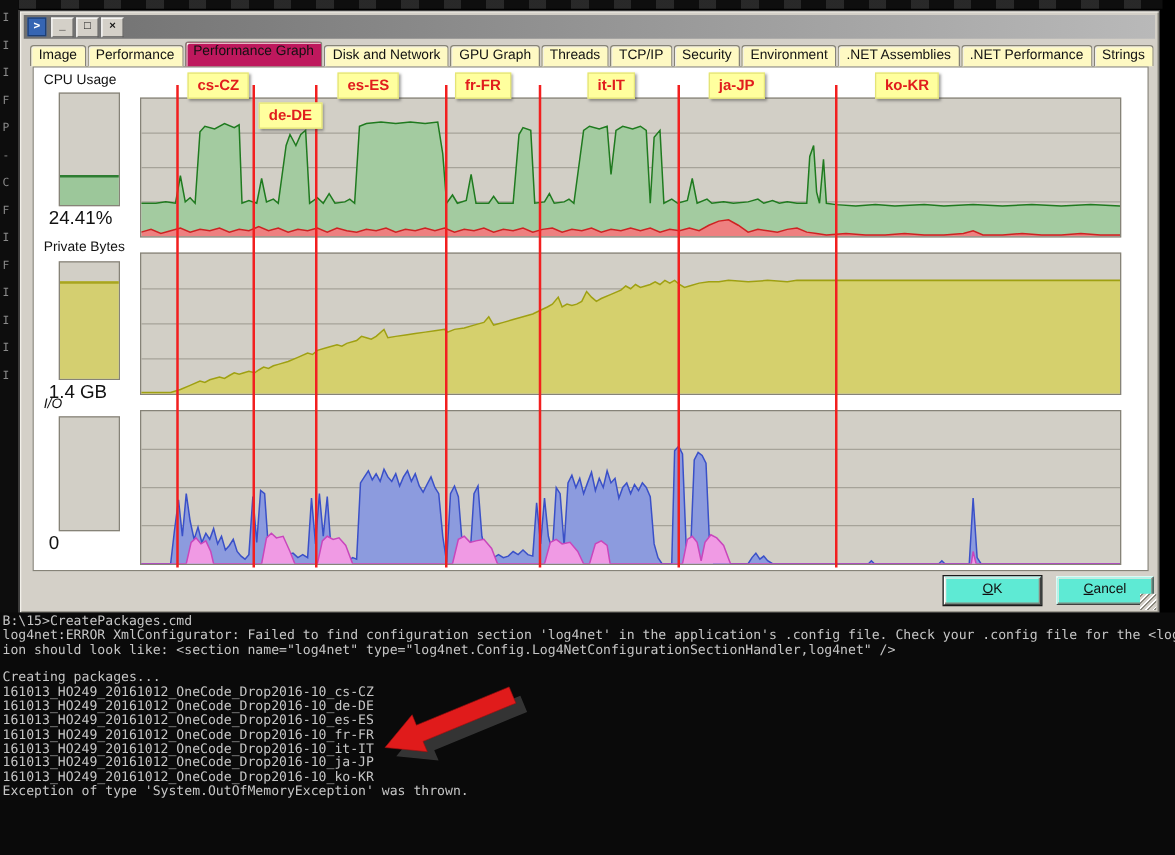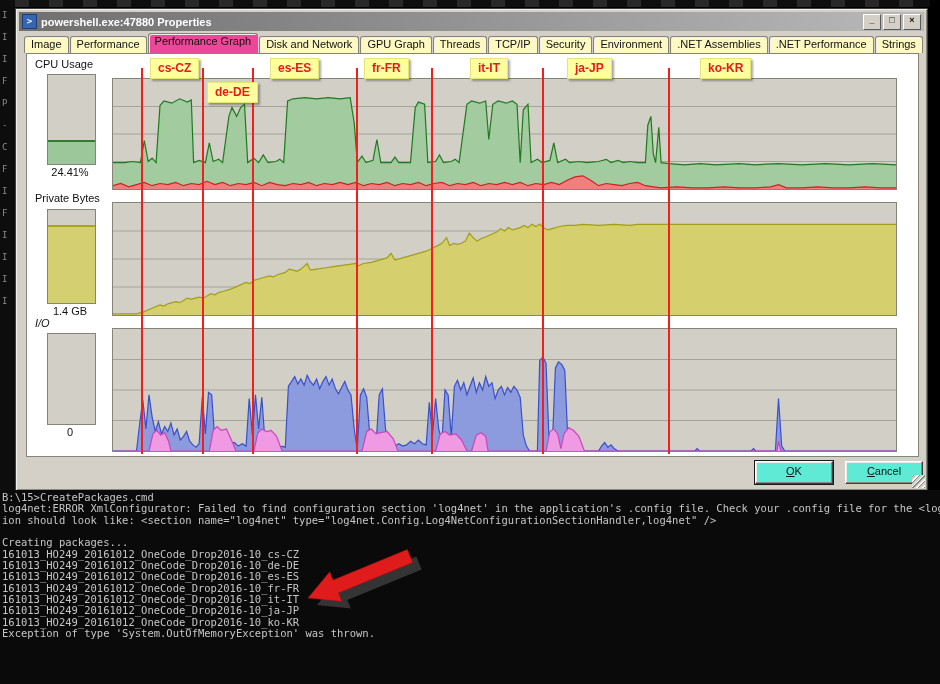--- a/index.html
+++ b/index.html
@@ -24,29 +24,29 @@
   .title-text{color:#fff;font-size:11px;font-weight:bold;flex:1;white-space:nowrap;overflow:hidden;}
   .win-btns{display:flex;gap:2px;}
   .win-btn{width:16px;height:14px;background:#D4D0C8;border:1px solid;border-color:#fff #5a5a5a #5a5a5a #fff;
            font:bold 9px "Liberation Sans",sans-serif;text-align:center;line-height:11px;color:#111;cursor:default;}
 
   
   .tabstrip{position:absolute;left:8px;top:26px;height:18px;white-space:nowrap;z-index:3;}
   .tab{display:inline-block;vertical-align:bottom;height:15px;padding:1px 6px 0;margin-right:1px;
        font-size:11px;color:#111;background:#fef9c3;border:1px solid #868378;border-bottom:none;
        border-radius:3px 3px 0 0;box-shadow:inset 1px 1px 0 #f0eee8;}
-  .tab.selected{height:18px;margin-top:-3px;background:#ec4899;position:relative;z-index:4;}
+  .tab.selected{height:18px;margin-top:-3px;background:#be185d;position:relative;z-index:4;}
 
   
   .panel{position:absolute;left:10px;top:44px;width:891px;height:402px;background:#fff;
          border:1px solid #868378;}
   .section-label{position:absolute;left:8px;font-size:11px;color:#111;}
   .gauge{position:absolute;left:20px;width:47px;background:#D2CFC6;border:1px solid #868378;}
   .gauge-fill{position:absolute;left:0;right:0;bottom:0;}
-  .gauge-value{position:absolute;left:1px;width:84px;text-align:center;font-size:11px;color:#111;}
+  .gauge-value{position:absolute;left:12px;width:84px;text-align:left;font-size:15px;color:#111;}
   .band{position:absolute;left:85px;width:783px;background:#D2CFC6;border:1px solid #868378;}
   .band svg{display:block;}
   .vline{position:absolute;top:14px;height:386px;width:2px;background:#F21F1F;z-index:5;}
   .marker-label{position:absolute;top:4px;z-index:6;background:#FFFF9E;border:1px solid #e4e478;
                 color:#E11D1D;font-weight:bold;font-size:12px;padding:2px 7px 3px;
                 box-shadow:1.5px 1.5px 2px rgba(60,60,60,.45);}
 
   
   .btn{position:absolute;top:452px;width:76px;height:21px;background:#5eead4;
        border:1px solid;border-color:#fff #404040 #404040 #fff;
@@ -80,21 +80,20 @@
     <div>I</div>
     <div>I</div>
     <div>I</div>
     <div>I</div>
   </div>
 <div class="top-strip"></div>
 
 <div class="dialog">
   <div class="titlebar">
     <div class="app-icon">&gt;</div>
-    <div class="title-text">powershell.exe:47880 Properties</div>
     <div class="win-btns">
       <div class="win-btn">_</div>
       <div class="win-btn">□</div>
       <div class="win-btn">×</div>
     </div>
   </div>
 
   <div class="tabstrip"><div class="tab">Image</div><div class="tab">Performance</div><div class="tab selected">Performance Graph</div><div class="tab">Disk and Network</div><div class="tab">GPU Graph</div><div class="tab">Threads</div><div class="tab">TCP/IP</div><div class="tab">Security</div><div class="tab">Environment</div><div class="tab">.NET Assemblies</div><div class="tab">.NET Performance</div><div class="tab">Strings</div></div>
 
   <div class="panel">

